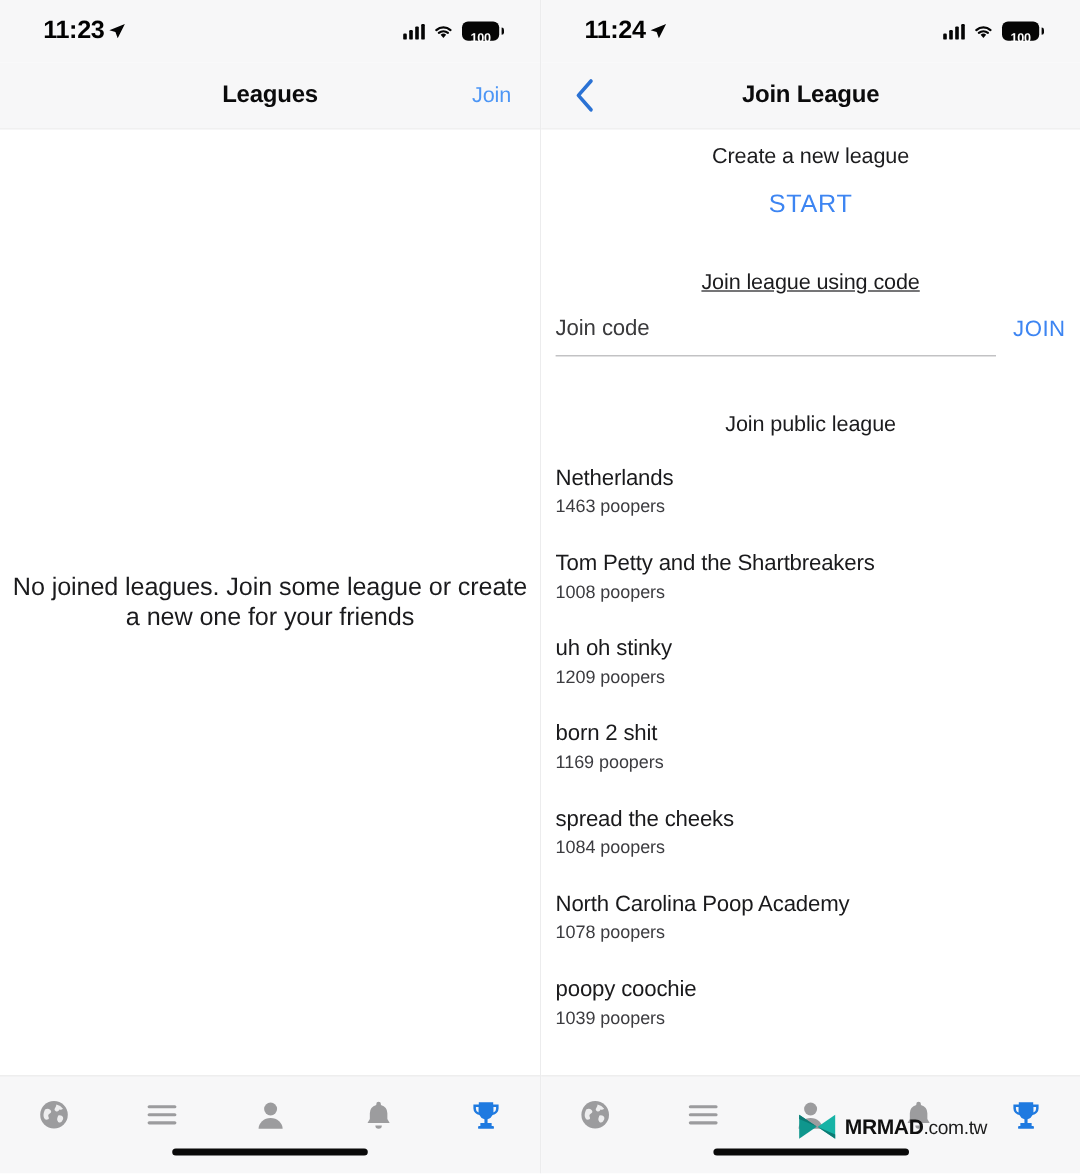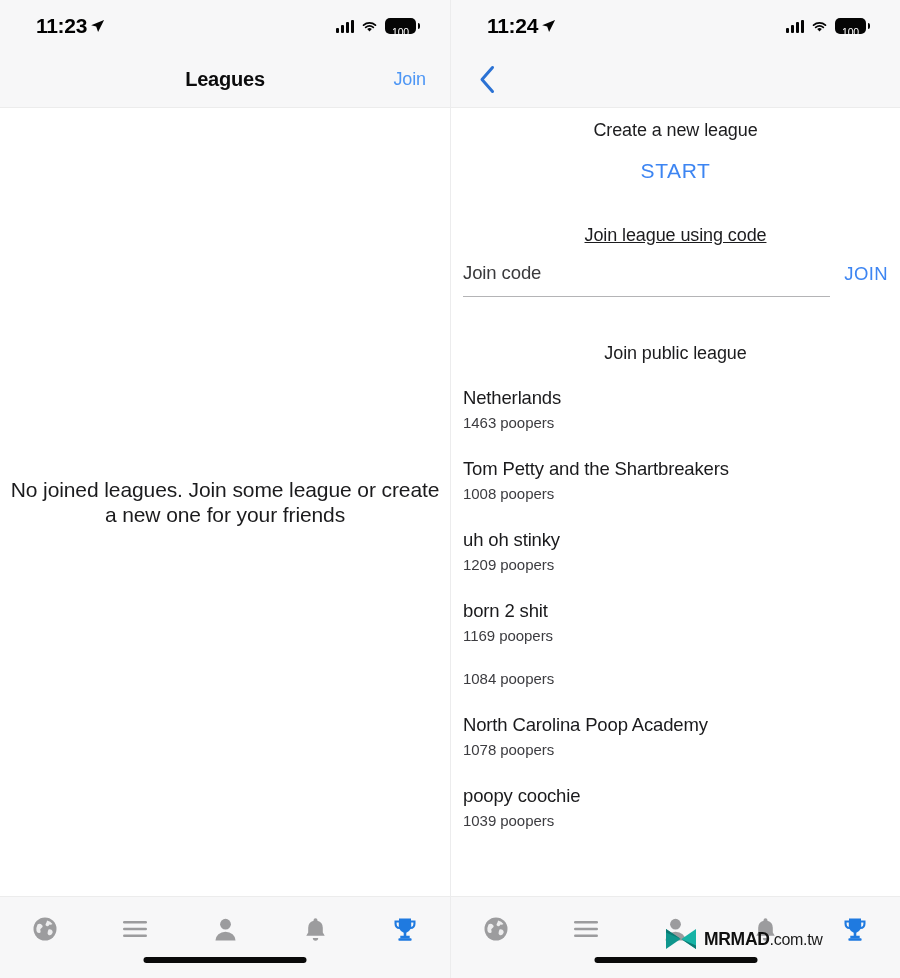--- a/index.html
+++ b/index.html
@@ -86,21 +86,21 @@
     right: -4px;
     top: 5px;
     width: 2.5px;
     height: 6px;
     background: #050505;
     border-radius: 0 2px 2px 0;
   }
   .battery span {
     color: #ffffff;
     font-size: 10.5px;
-    font-weight: normal;
+    font-weight: bold;
     letter-spacing: -0.2px;
     margin-top: 11px;
   }
 
   
   .navbar {
     height: 56px;
     background: #f7f7f8;
     border-bottom: 1px solid #ececec;
     position: relative;
@@ -397,20 +397,21 @@
         </div>
       </div>
     </div>
 
     <div class="navbar">
       <div class="nav-back">
         <svg width="17" height="29" viewBox="0 0 17 29">
           <path d="M13.5 2.5 L3 14.5 L13.5 26.5" stroke="#2b72d4" stroke-width="3" fill="none" stroke-linecap="round" stroke-linejoin="round"></path>
         </svg>
       </div>
+      <div class="nav-title">Join League</div>
     </div>
 
     <div class="content">
       <div class="jl">
 
         <div class="section-label">Create a new league</div>
         <button class="start-btn">START</button>
 
         <div class="section-label code-label">Join league using code</div>
 
@@ -434,20 +435,21 @@
           </div>
           <div class="league-item">
             <div class="league-name">uh oh stinky</div>
             <div class="league-count">1209 poopers</div>
           </div>
           <div class="league-item">
             <div class="league-name">born 2 shit</div>
             <div class="league-count">1169 poopers</div>
           </div>
           <div class="league-item">
+            <div class="league-name">spread the cheeks</div>
             <div class="league-count">1084 poopers</div>
           </div>
           <div class="league-item">
             <div class="league-name">North Carolina Poop Academy</div>
             <div class="league-count">1078 poopers</div>
           </div>
           <div class="league-item">
             <div class="league-name">poopy coochie</div>
             <div class="league-count">1039 poopers</div>
           </div>

